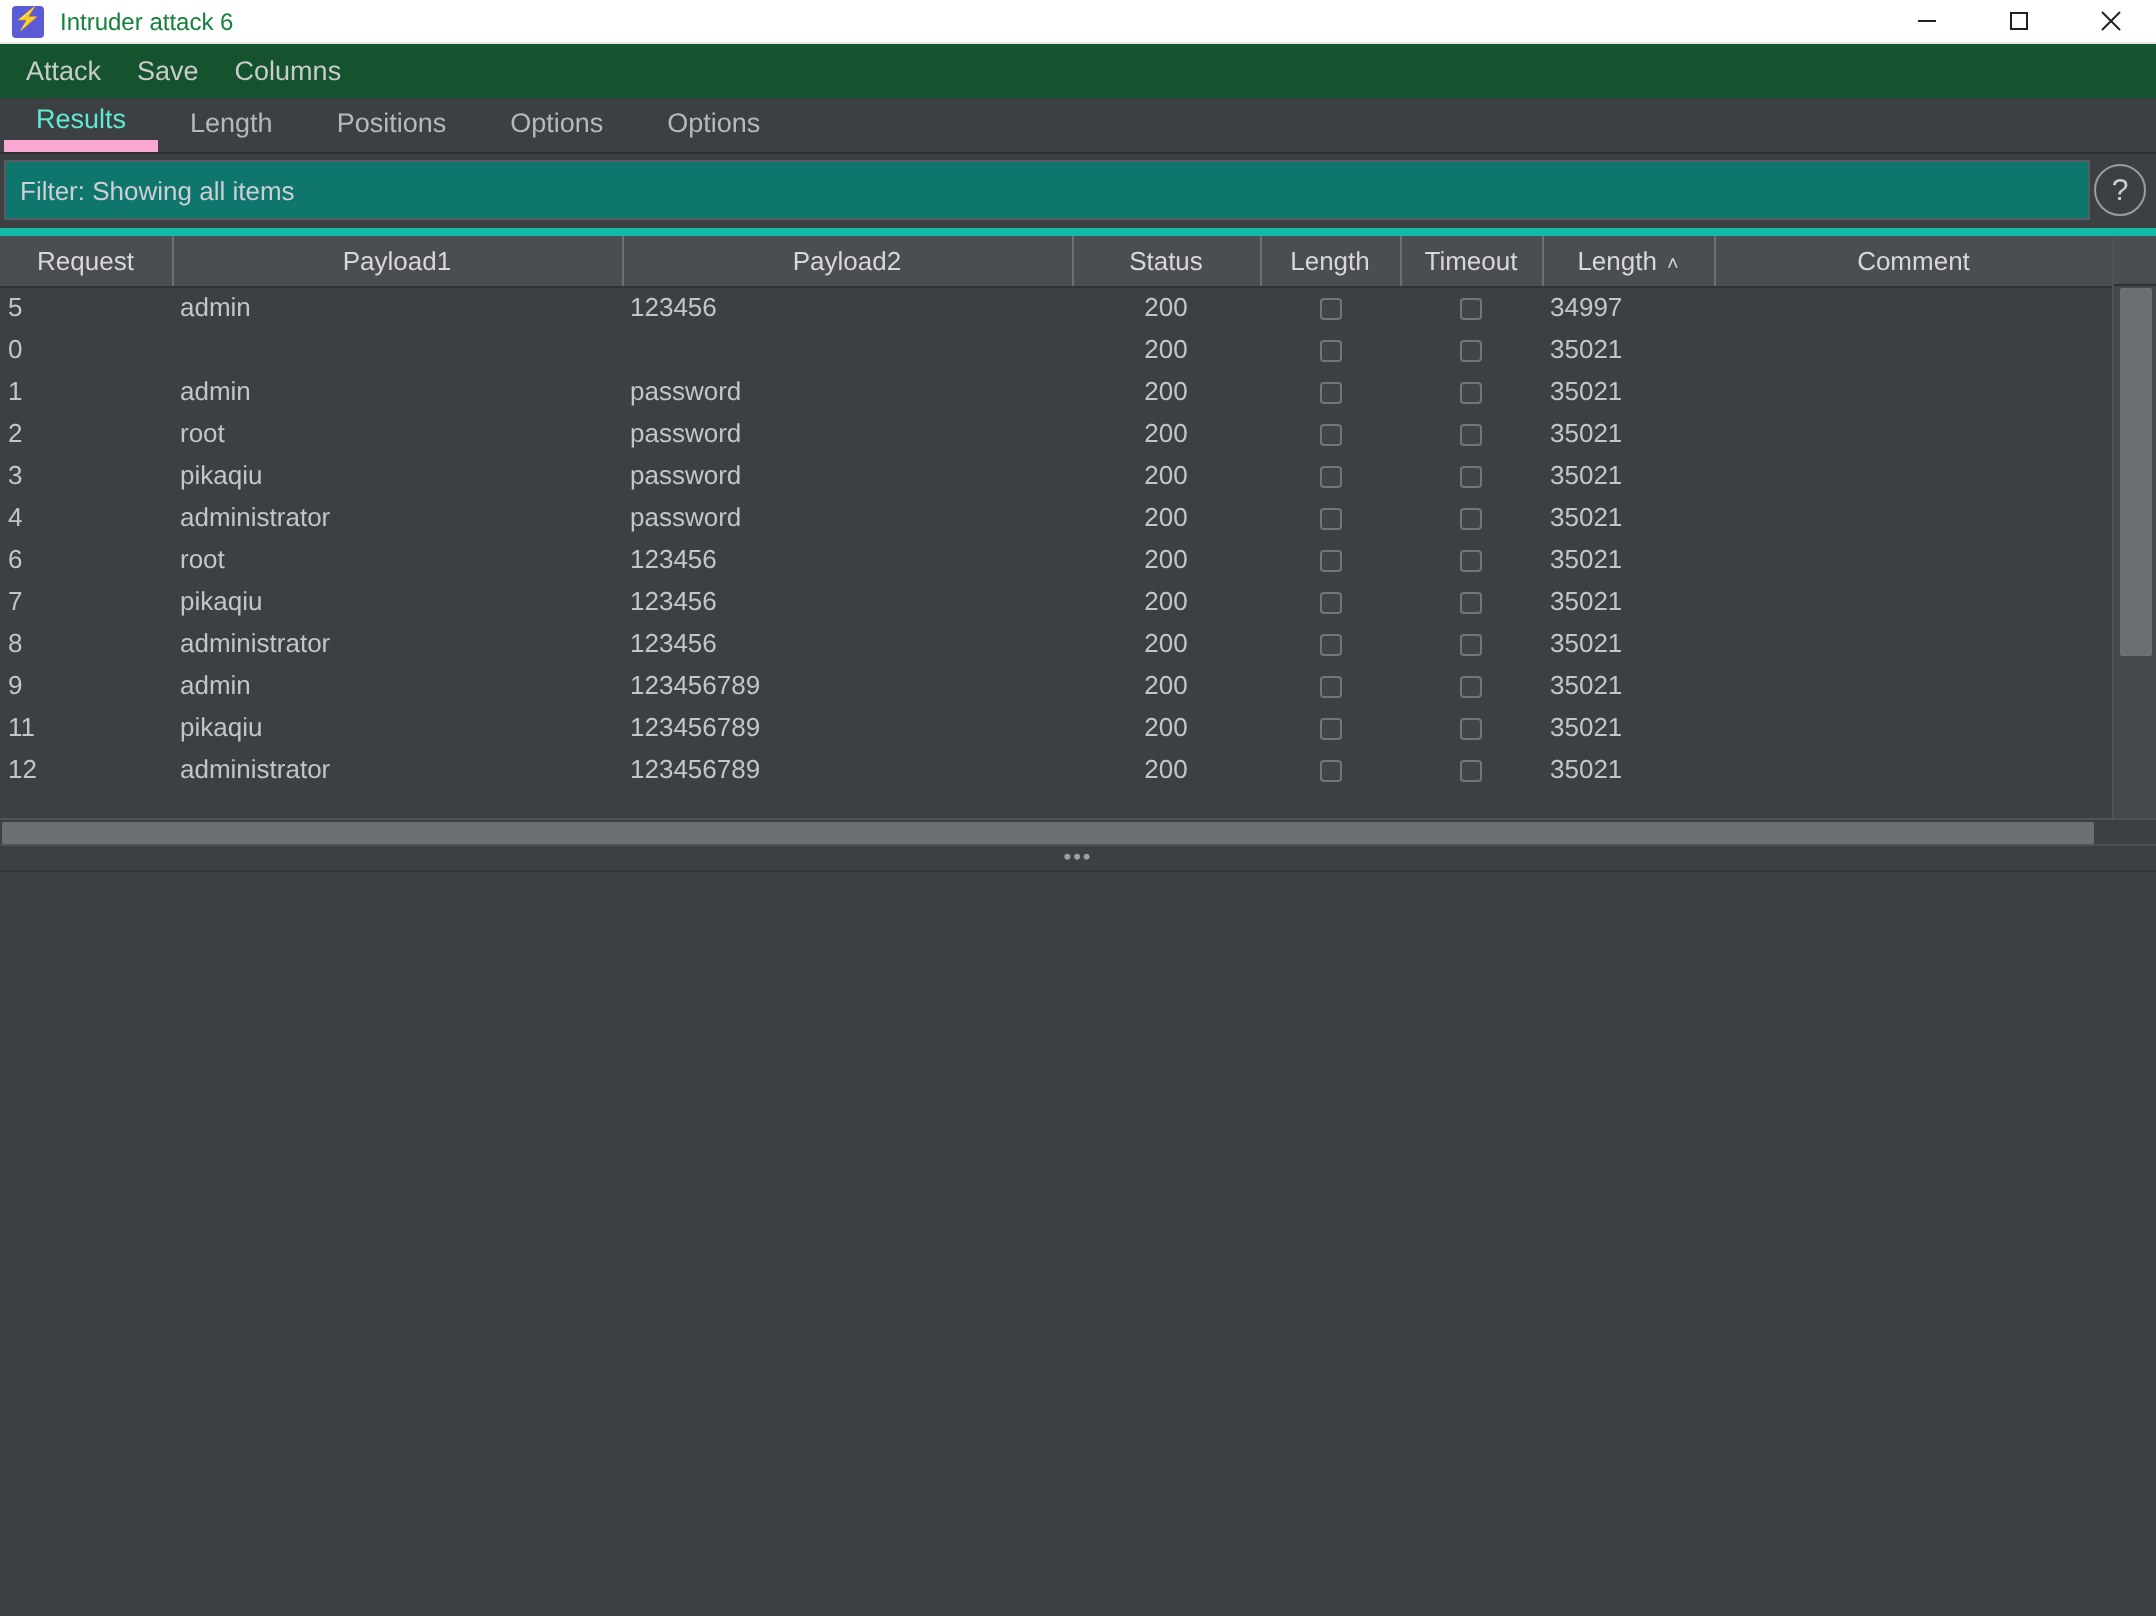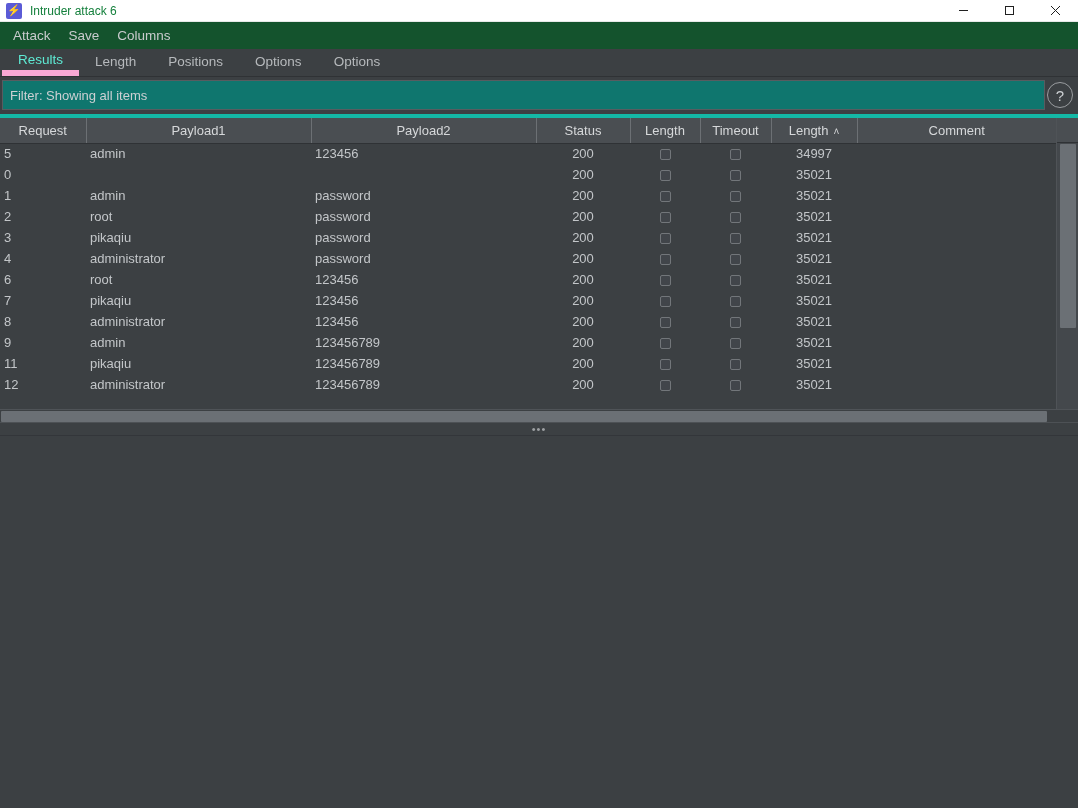--- a/index.html
+++ b/index.html
@@ -156,21 +156,21 @@
     height: 21px;
     padding: 0 4px;
     white-space: nowrap;
     overflow: hidden;
   }
   td.c-req { text-align: left; padding-left: 2px; }
   td.c-p1  { text-align: left; padding-left: 32px; }
   td.c-p2  { text-align: left; padding-left: 32px; }
   td.c-status { text-align: center; }
   td.c-err, td.c-tmo { text-align: center; }
-  td.c-len { text-align: center; padding-left: 18px; }
+  td.c-len { text-align: left; padding-left: 18px; }
   td.c-cmt { text-align: left; }
 
   .chk {
     display: inline-block;
     width: 11px; height: 11px;
     border: 1px solid #72767a;
     border-radius: 2px;
     background: #41454a;
     vertical-align: middle;
   }

